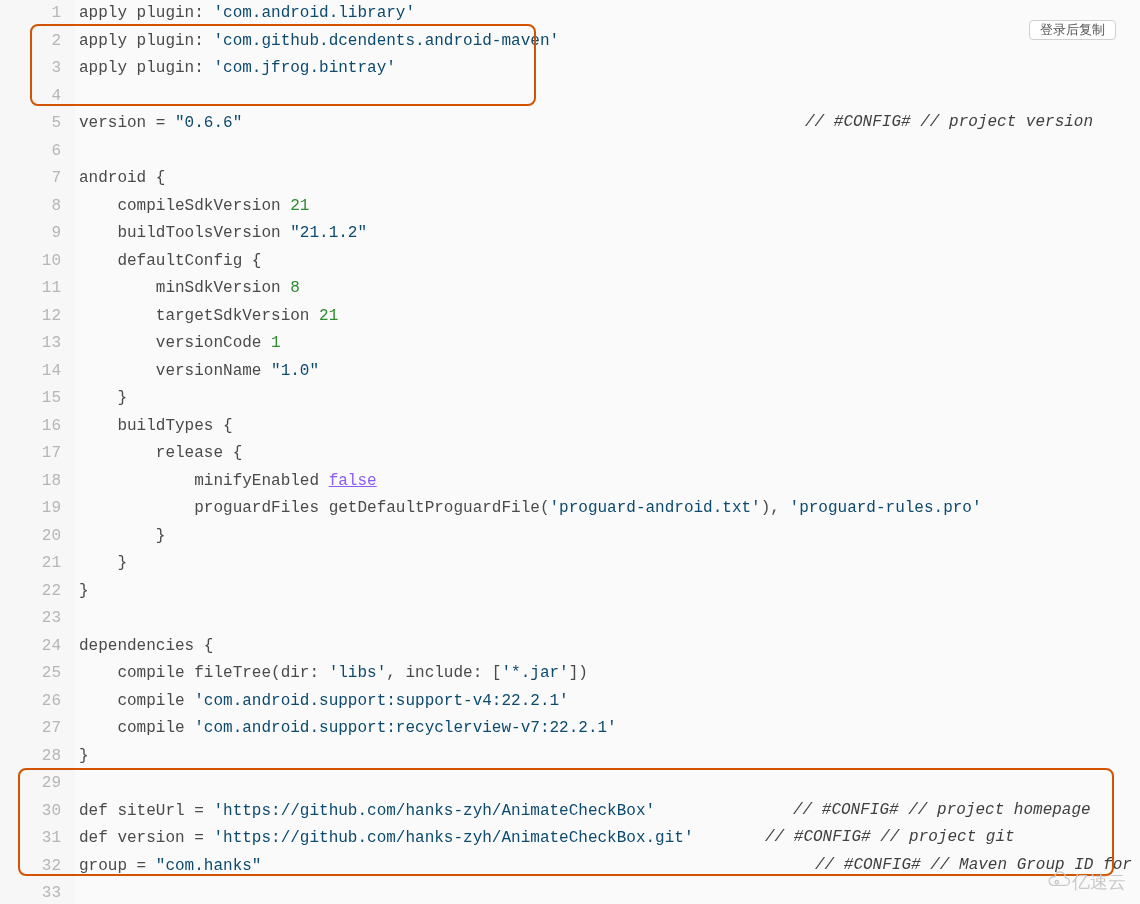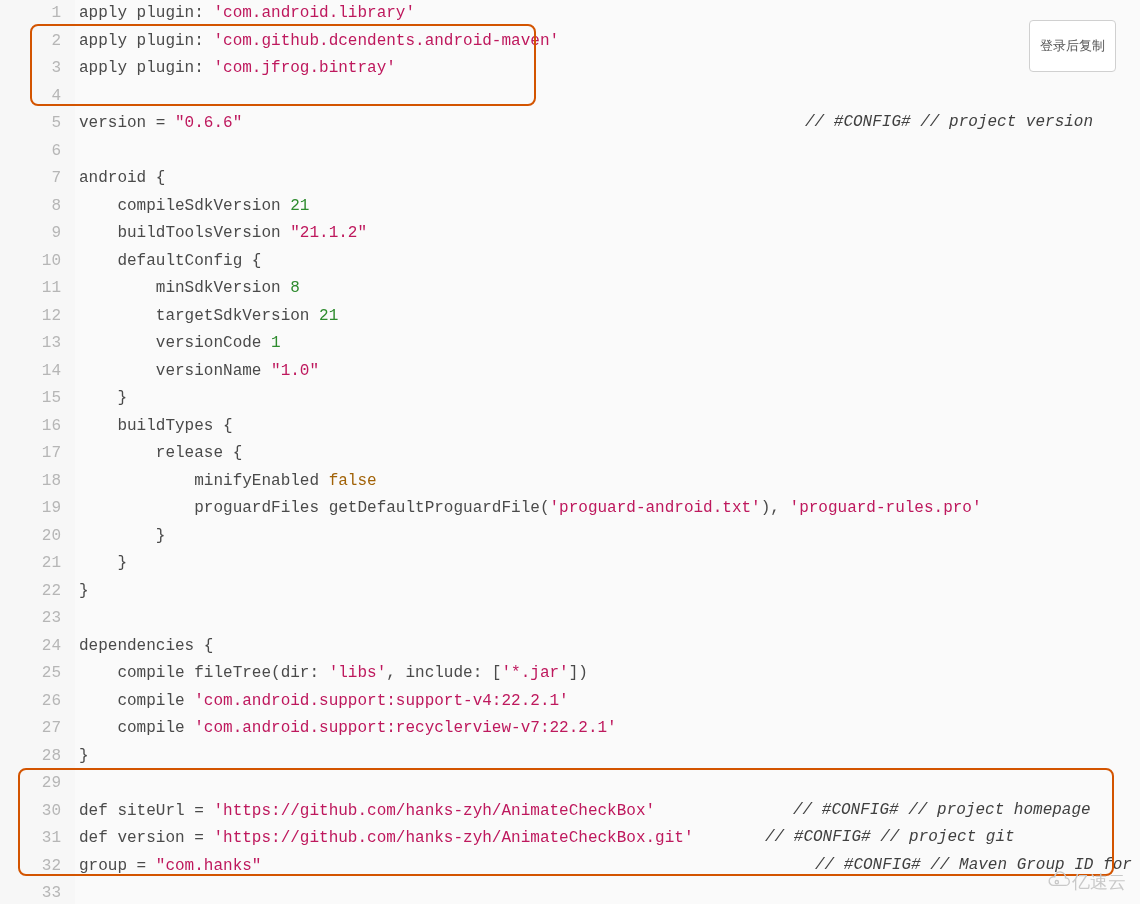--- a/index.html
+++ b/index.html
@@ -36,43 +36,43 @@
     vertical-align: top;
   }
   td.src {
     padding-left: 4px;
     white-space: pre;
     font-family: Consolas, "Courier New", monospace;
     color: #4a4a4a;
     vertical-align: top;
     position: relative;
   }
-  .tok-str  { color: #be185d; }
+  .tok-str  { color: #0c4a6e; }
   .tok-num  { color: #2e8b2e; }
-  .tok-bool { color: #a16207; }
+  .tok-bool { color: #8b5cf6; text-decoration: underline; }
   .tok-cmt  { color: #404040; font-style: italic; }
 
   .highlight-box {
     position: absolute;
     border: 2.5px solid #d35400;
     border-radius: 8px;
     pointer-events: none;
     box-sizing: border-box;
   }
   .box1 { left: 30px;  top: 24px;  width: 506px; height: 82px; }
   .box2 { left: 18px;  top: 768px; width: 1096px; height: 108px; }
 
   .copy-btn {
     position: absolute;
     top: 20px;
     right: 24px;
     background: #ffffff;
     border: 1px solid #d0d0d0;
     border-radius: 4px;
-    padding: 16px 10px;
+    padding: 0 10px;
     font-size: 13px;
     color: #555;
     font-family: "Microsoft YaHei", sans-serif;
     cursor: pointer;
   }
 
   .watermark {
     position: absolute;
     right: 14px;
     bottom: 10px;

